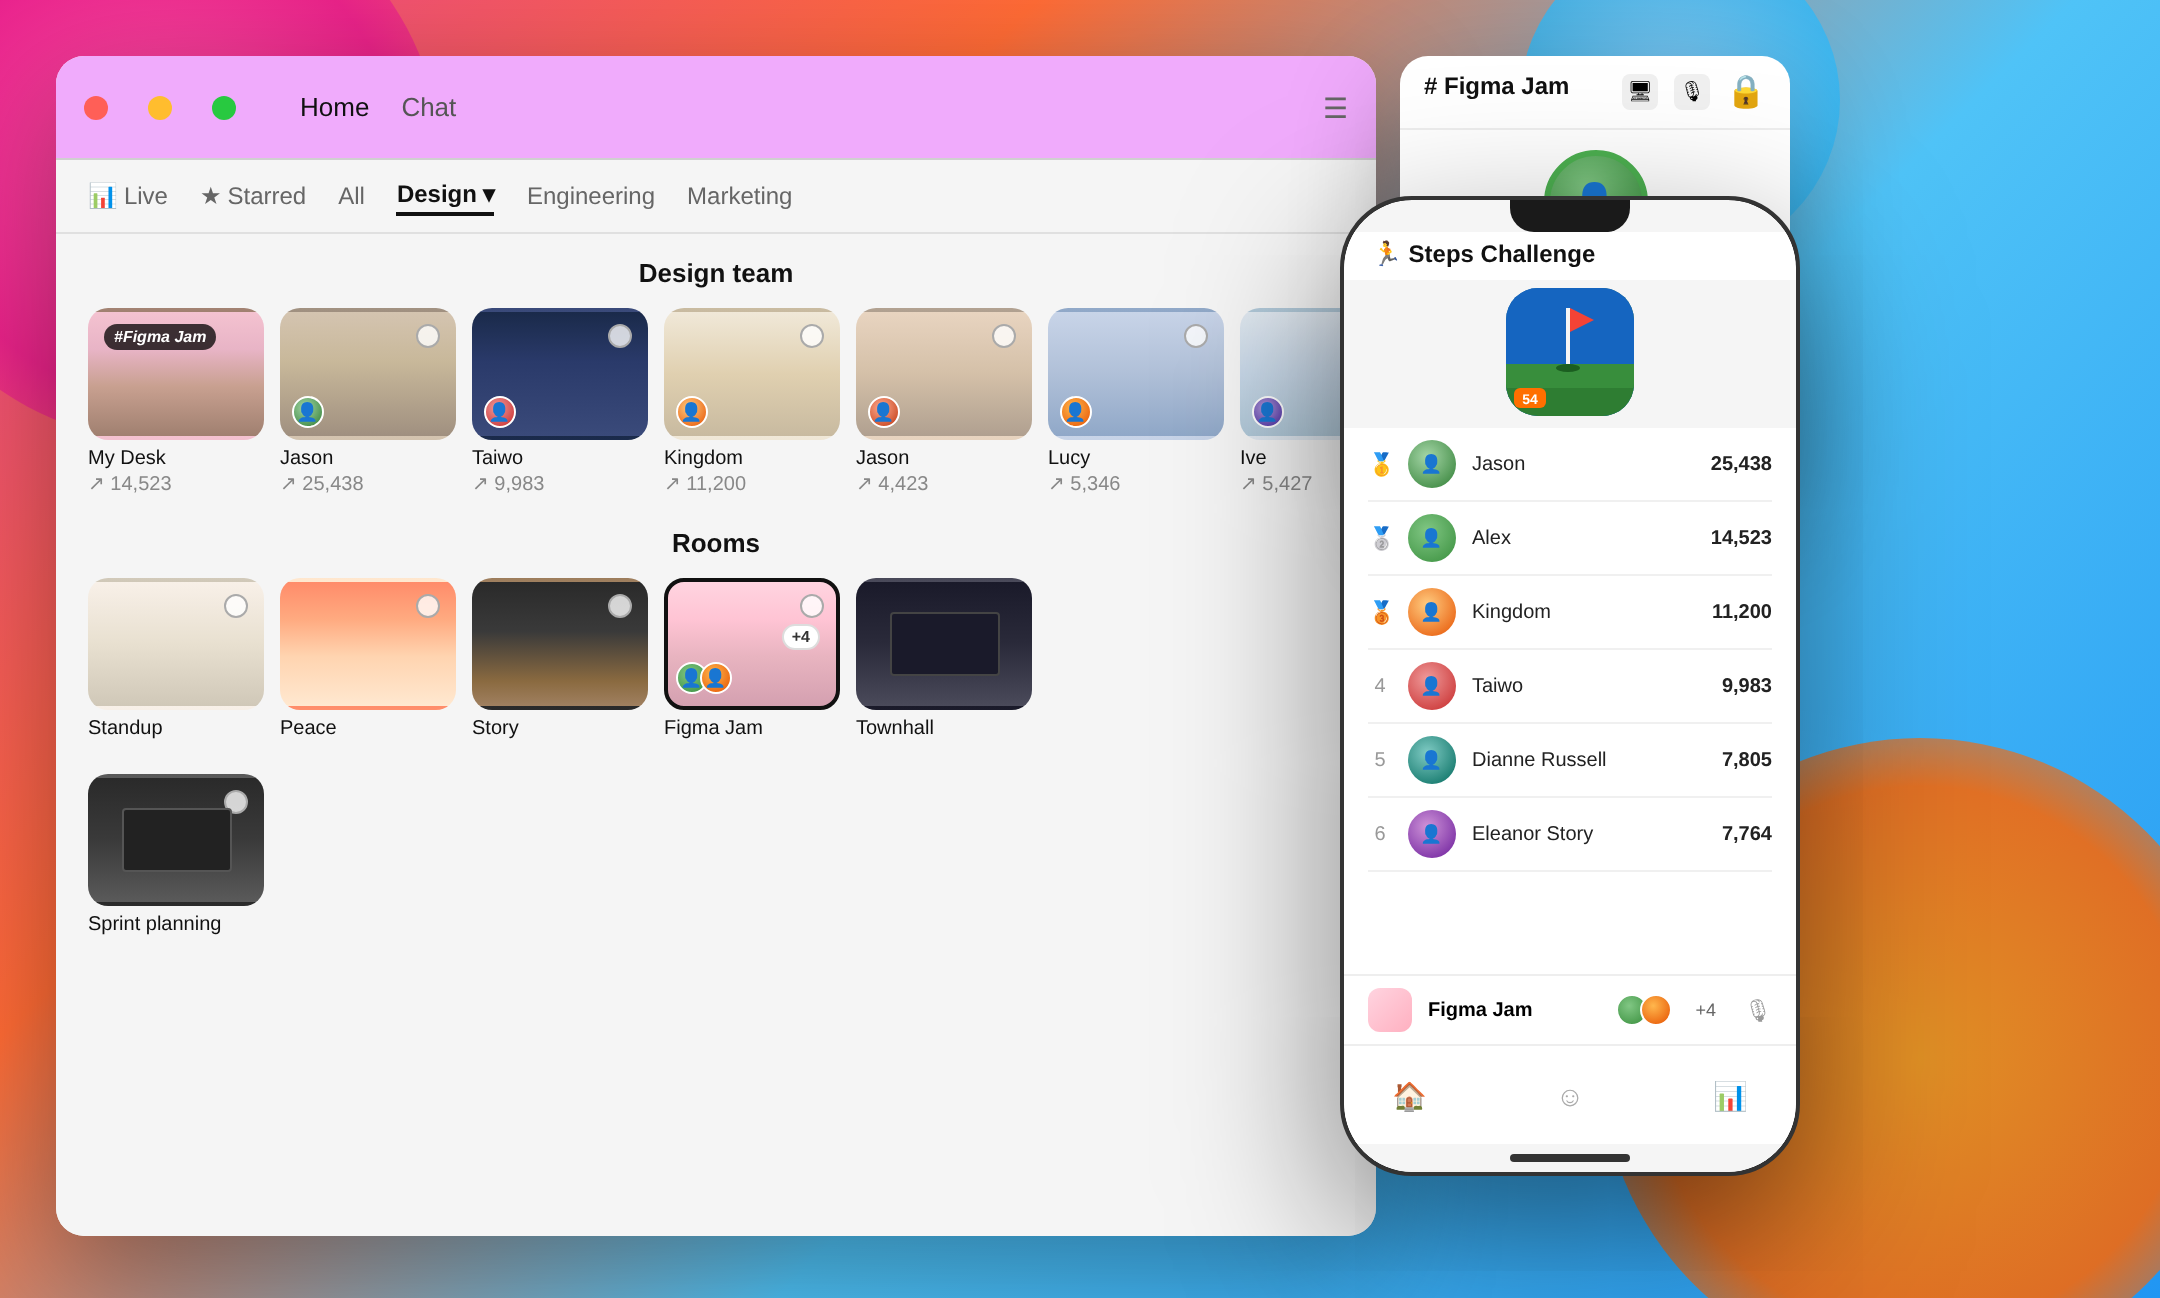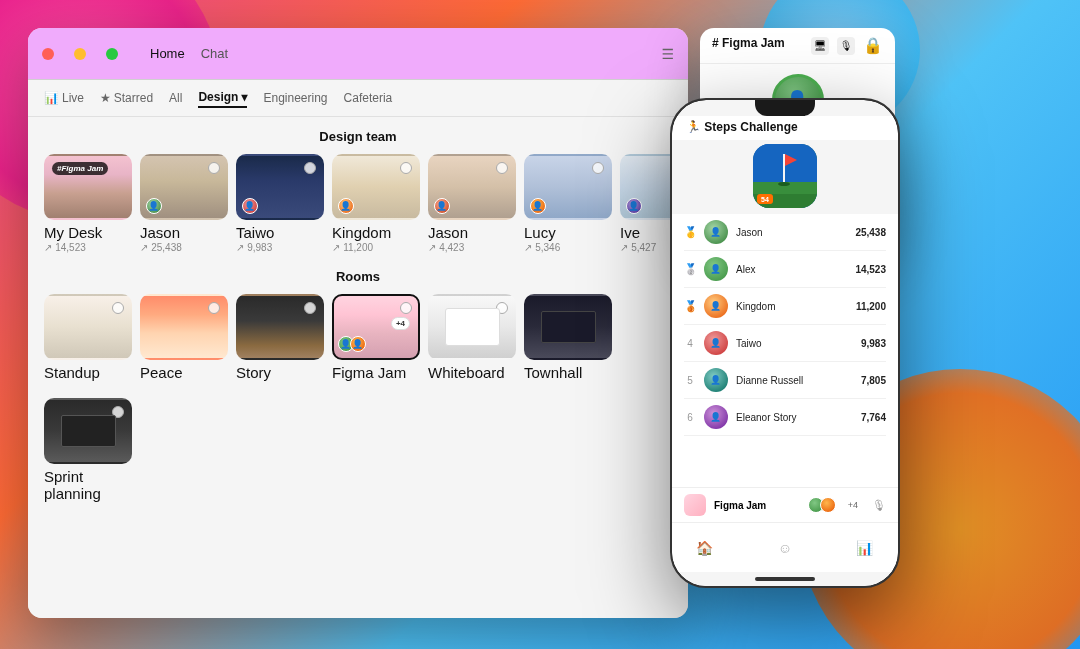--- a/index.html
+++ b/index.html
@@ -280,21 +280,21 @@
       background: white;
       color: #333;
       font-size: 8px;
       font-weight: 700;
       padding: 1px 4px;
       border-radius: 10px;
       border: 1px solid #ddd;
     }
 
     .card-name {
-      font-size: 15px;
+      font-size: 10px;
       font-weight: 500;
       color: #111;
       margin-bottom: 1px;
     }
     .card-count {
       font-size: 10px;
       color: #888;
     }
 
     
@@ -625,21 +625,21 @@
       <div class="nav-tab">
         <span>★</span>
         <span>Starred</span>
       </div>
       <div class="nav-tab">All</div>
       <div class="nav-tab active">
         <span>Design</span>
         <span>▾</span>
       </div>
       <div class="nav-tab">Engineering</div>
-      <div class="nav-tab">Cafeteria</div>
+      <div class="nav-tab">Marketing</div>
     </div>
 
     <div class="content-area">
 
       <div class="section-title">Design team</div>
       <div class="cards-grid">
 
         <div class="room-card">
           <div class="card-thumb thumb-mydesk">
             <div class="thumb-inner">
@@ -764,29 +764,20 @@
                 </div>
               <div class="avatar-small av-lisa">
                   <div class="face-sm">👤</div>
                 </div>
             </div>
             <div class="avatar-count-badge">+4</div>
           </div>
           <div class="card-name">Figma Jam</div>
         </div>
 
-        <div class="room-card">
-          <div class="card-thumb thumb-whiteboard">
-            <div class="card-clock"></div>
-            <div style="position:absolute;inset:0;display:flex;align-items:center;justify-content:center;">
-              <div style="width:55px;height:38px;background:white;border-radius:3px;border:1px solid #ddd;"></div>
-            </div>
-          </div>
-          <div class="card-name">Whiteboard</div>
-        </div>
 
         <div class="room-card">
           <div class="card-thumb thumb-townhall">
 
             <div style="position:absolute;inset:0;display:flex;align-items:center;justify-content:center;">
               <div style="width:55px;height:32px;background:#1a1a2a;border-radius:2px;border:1px solid #444;"></div>
             </div>
           </div>
           <div class="card-name">Townhall</div>
         </div>

